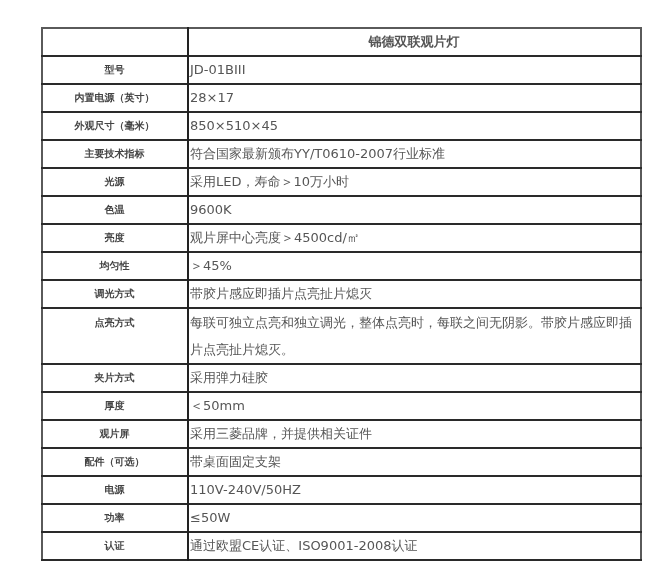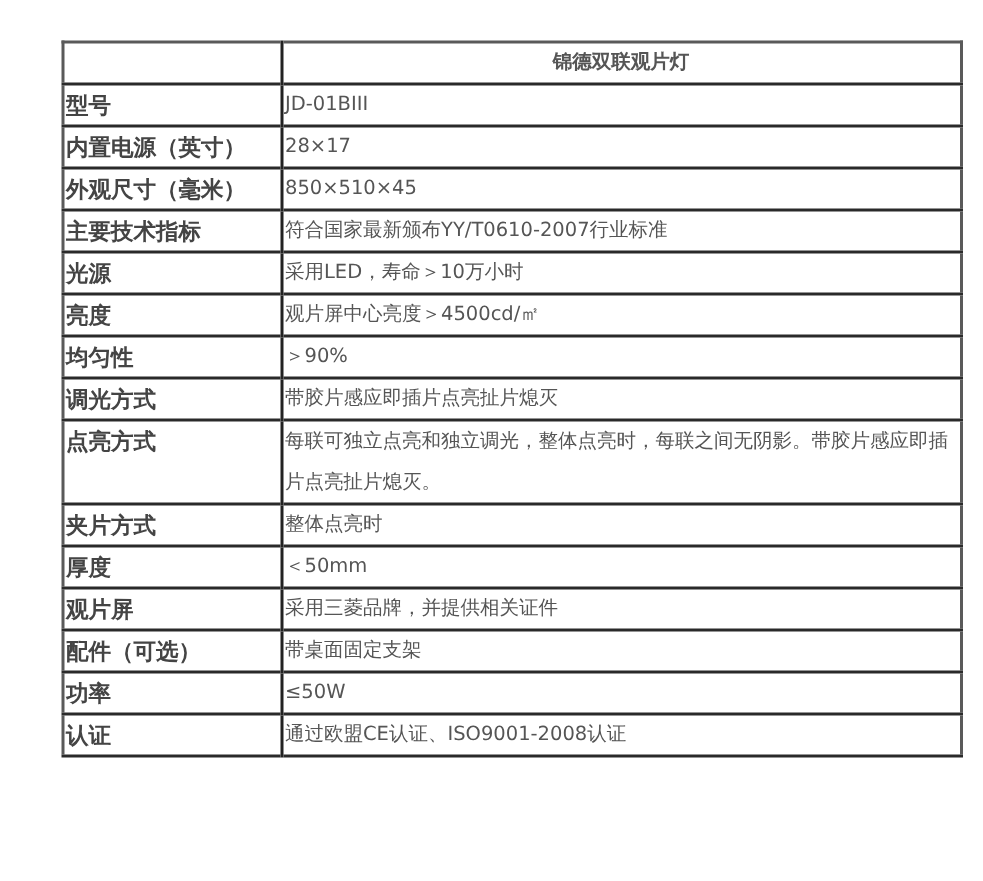--- a/index.html
+++ b/index.html
@@ -31,24 +31,24 @@
     padding: 0 2px 0 1px;
     font-size: 13px;
     color: #555;
     line-height: 26px;
     vertical-align: middle;
     white-space: normal;
     overflow: hidden;
   }
   .spec-table tr.header-row td { height: 25px; }
   .spec-table td.label {
-    text-align: left;
+    text-align: center;
     font-weight: bold;
     color: #444;
-    font-size: 15px;
+    font-size: 10px;
     border-right: 2px solid #222;
   }
   .spec-table td.value {
     text-align: left;
     color: #555;
   }
   .spec-table td.header-title {
     text-align: center;
     font-weight: bold;
     color: #555;
@@ -91,52 +91,60 @@
     </tr>
     <tr>
       <td class="label">主要技术指标</td>
       <td class="value">符合国家最新颁布YY/T0610-2007行业标准</td>
     </tr>
     <tr>
       <td class="label">光源</td>
       <td class="value">采用LED，寿命＞10万小时</td>
     </tr>
     <tr>
+      <td class="label">色温</td>
+      <td class="value">9600K</td>
+    </tr>
+    <tr>
       <td class="label">亮度</td>
       <td class="value">观片屏中心亮度＞4500cd/㎡</td>
     </tr>
     <tr>
       <td class="label">均匀性</td>
-      <td class="value">＞90%</td>
+      <td class="value">＞45%</td>
     </tr>
     <tr>
       <td class="label">调光方式</td>
       <td class="value">带胶片感应即插片点亮扯片熄灭</td>
     </tr>
     <tr class="tall">
       <td class="label">点亮方式</td>
       <td class="value">每联可独立点亮和独立调光，整体点亮时，每联之间无阴影。带胶片感应即插片点亮扯片熄灭。</td>
     </tr>
     <tr>
       <td class="label">夹片方式</td>
-      <td class="value">整体点亮时</td>
+      <td class="value">采用弹力硅胶</td>
     </tr>
     <tr>
       <td class="label">厚度</td>
       <td class="value">＜50mm</td>
     </tr>
     <tr>
       <td class="label">观片屏</td>
       <td class="value">采用三菱品牌，并提供相关证件</td>
     </tr>
     <tr>
       <td class="label">配件（可选）</td>
       <td class="value">带桌面固定支架</td>
     </tr>
     <tr>
+      <td class="label">电源</td>
+      <td class="value">110V-240V/50HZ</td>
+    </tr>
+    <tr>
       <td class="label">功率</td>
       <td class="value">≤50W</td>
     </tr>
     <tr>
       <td class="label">认证</td>
       <td class="value">通过欧盟CE认证、ISO9001-2008认证</td>
     </tr>
   </tbody>
 </table>
 

